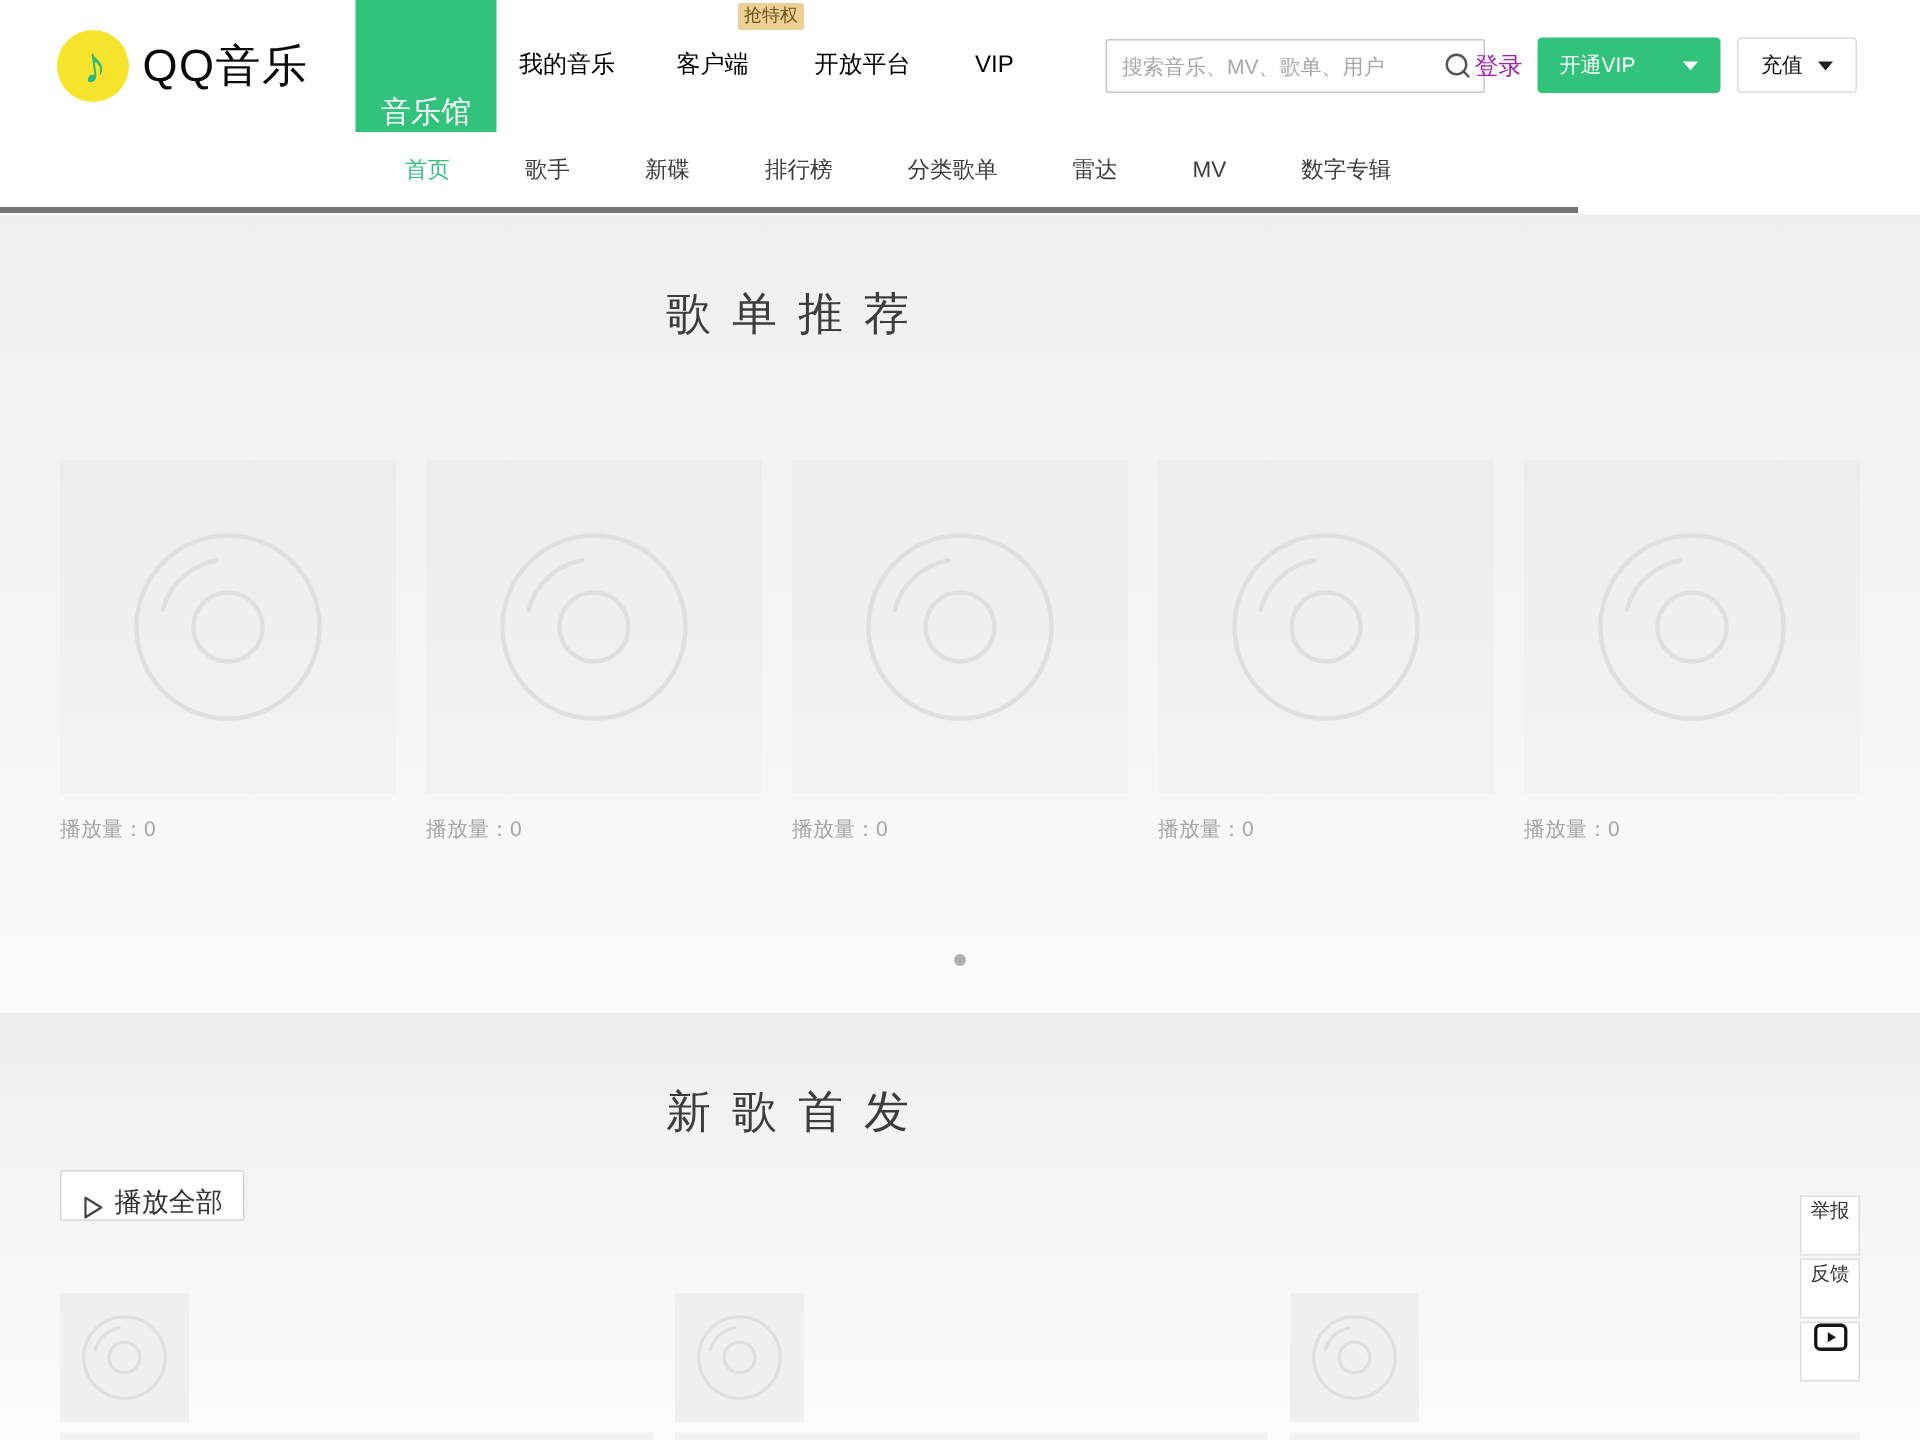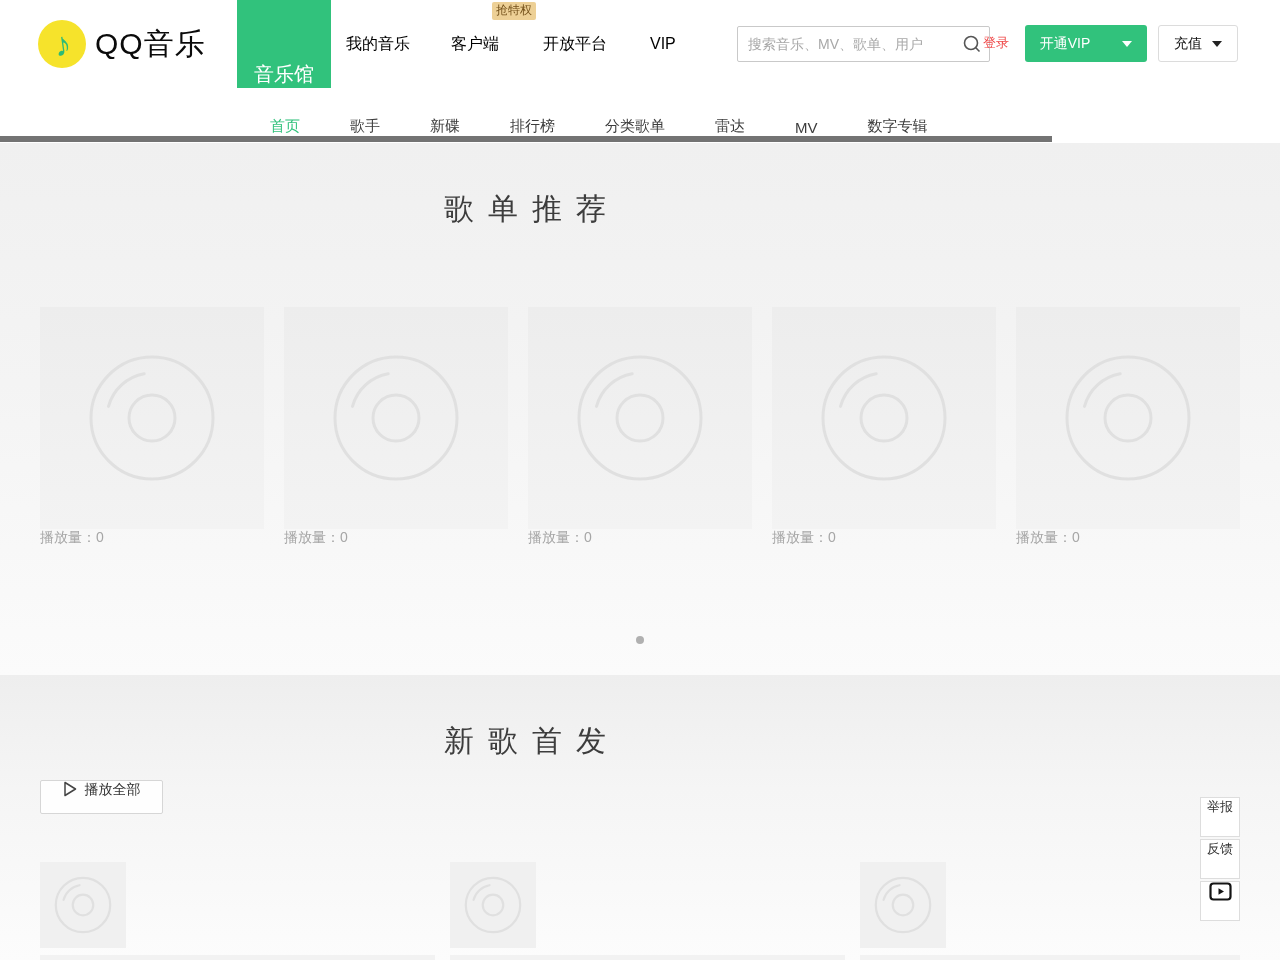--- a/index.html
+++ b/index.html
@@ -21,55 +21,55 @@
   .client-badge { position:absolute; left:492px; top:2px; background:#edd096; color:#74511a;
     font-size:12px; line-height:16px; padding:1px 4px; border-radius:2px;font-family:Liberation Mono, monospace; }
 
   .search-box { position:absolute; left:737px; top:26px; width:253px; height:36px; border:1px solid #c9c9c9;
     border-radius:2px; background:#fff; }
   .search-input { position:absolute; left:0; top:0; width:186px; height:34px; border:none; outline:none;
     padding-left:10px; font-size:14px; color:#333; background:transparent; font-family:inherit; }
   .search-input::placeholder { color:#a8a8a8; }
   .search-icon { position:absolute; right:7px; top:7px; width:20px; height:20px; cursor:pointer; }
 
-  .login-link { position:absolute; left:983px; top:34px; font-size:13px; color:#ef4444; cursor:pointer; }
+  .login-link { position:absolute; left:983px; top:34px; font-size:16px; color:#a21caf; cursor:pointer; }
   .vip-btn { position:absolute; left:1025px; top:25px; width:122px; height:37px; background:#31c27c; border-radius:3px;
     display:flex; align-items:center; justify-content:center; gap:32px; color:#fff; font-size:14px; cursor:pointer; }
   .caret-down-white { width:0; height:0; border-left:5px solid transparent; border-right:5px solid transparent; border-top:6px solid #fff; }
   .recharge-btn { position:absolute; left:1158px; top:25px; width:80px; height:37px; background:#fff; border:1px solid #dcdcdc;
     border-radius:3px; display:flex; align-items:center; justify-content:center; gap:10px; color:#111; font-size:14px; cursor:pointer; }
   .caret-down-black { width:0; height:0; border-left:5px solid transparent; border-right:5px solid transparent; border-top:6px solid #222; }
 
   
   .subnav { position:absolute; left:0; top:88px; width:1052px; height:54px; background:#fff;
-    border-bottom:6px solid #737373; display:flex; align-items:flex-end; padding-left:270px; gap:50px; z-index:4; }
+    border-bottom:4px solid #737373; display:flex; align-items:center; padding-left:270px; gap:50px; z-index:4; }
   .subnav-item { font-size:15px; color:#3c3c3c; cursor:pointer; white-space:nowrap; }
   .subnav-item.active { color:#31c27c; }
 
   
   .section-playlist { position:absolute; left:0; top:143px; width:1280px; height:532px;
     background:linear-gradient(180deg, #f0f0f0 0%, #f4f4f4 45%, #fbfbfb 100%); }
   .section-title { position:absolute; left:0; width:1064px; text-align:center; font-size:30px;
     letter-spacing:14px; color:#3d3d3d; font-weight:500; }
   .title-playlist { top:46px; }
   .cards-row { position:absolute; left:40px; top:164px; width:1200px; display:flex; justify-content:space-between; }
   .card { width:224px; cursor:pointer; }
   .card-cover { width:224px; height:222px; background:linear-gradient(180deg,#ededed,#f3f3f3);
     display:flex; align-items:center; justify-content:center; }
-  .playcount { font-size:14px; color:#a6a6a6; }
+  .playcount { margin-top:15px; font-size:14px; color:#a6a6a6; }
   .carousel-dot { position:absolute; left:636px; top:493px; width:8px; height:8px; border-radius:50%;
     background:#b0b0b0; cursor:pointer; }
 
   
   .section-newsong { position:absolute; left:0; top:675px; width:1280px; height:285px;
     background:linear-gradient(180deg, #eeeeee 0%, #f5f5f5 40%, #fcfcfc 100%); }
   .title-newsong { top:46px; }
   .playall-btn { position:absolute; left:40px; top:105px; width:123px; height:34px; background:rgba(255,255,255,0.85);
-    border:1px solid #d6d6d6; border-radius:2px; display:flex; align-items:flex-start; justify-content:center; gap:8px;
-    font-size:14px; color:#333; cursor:pointer; }
+    border:1px solid #d6d6d6; border-radius:2px; display:flex; align-items:flex-end; justify-content:center; gap:8px;
+    font-size:18px; color:#333; cursor:pointer; }
   .song-thumb { position:absolute; top:187px; width:86px; height:86px; background:#f0f0f0;
     display:flex; align-items:center; justify-content:center; cursor:pointer; }
   .thumb-1 { left:40px; } .thumb-2 { left:450px; } .thumb-3 { left:860px; }
   .row-sliver { position:absolute; top:280px; height:5px; background:#f2f2f2; }
   .sliver-1 { left:40px; width:395px; } .sliver-2 { left:450px; width:395px; } .sliver-3 { left:860px; width:380px; }
 
   
   .float-panel { position:absolute; left:1200px; top:797px; width:40px; z-index:9; }
   .float-box { width:40px; height:40px; background:#fff; border:1px solid #ddd; margin-bottom:2px;
     display:flex; align-items:flex-start; justify-content:center; font-size:13px; color:#333; cursor:pointer; }

